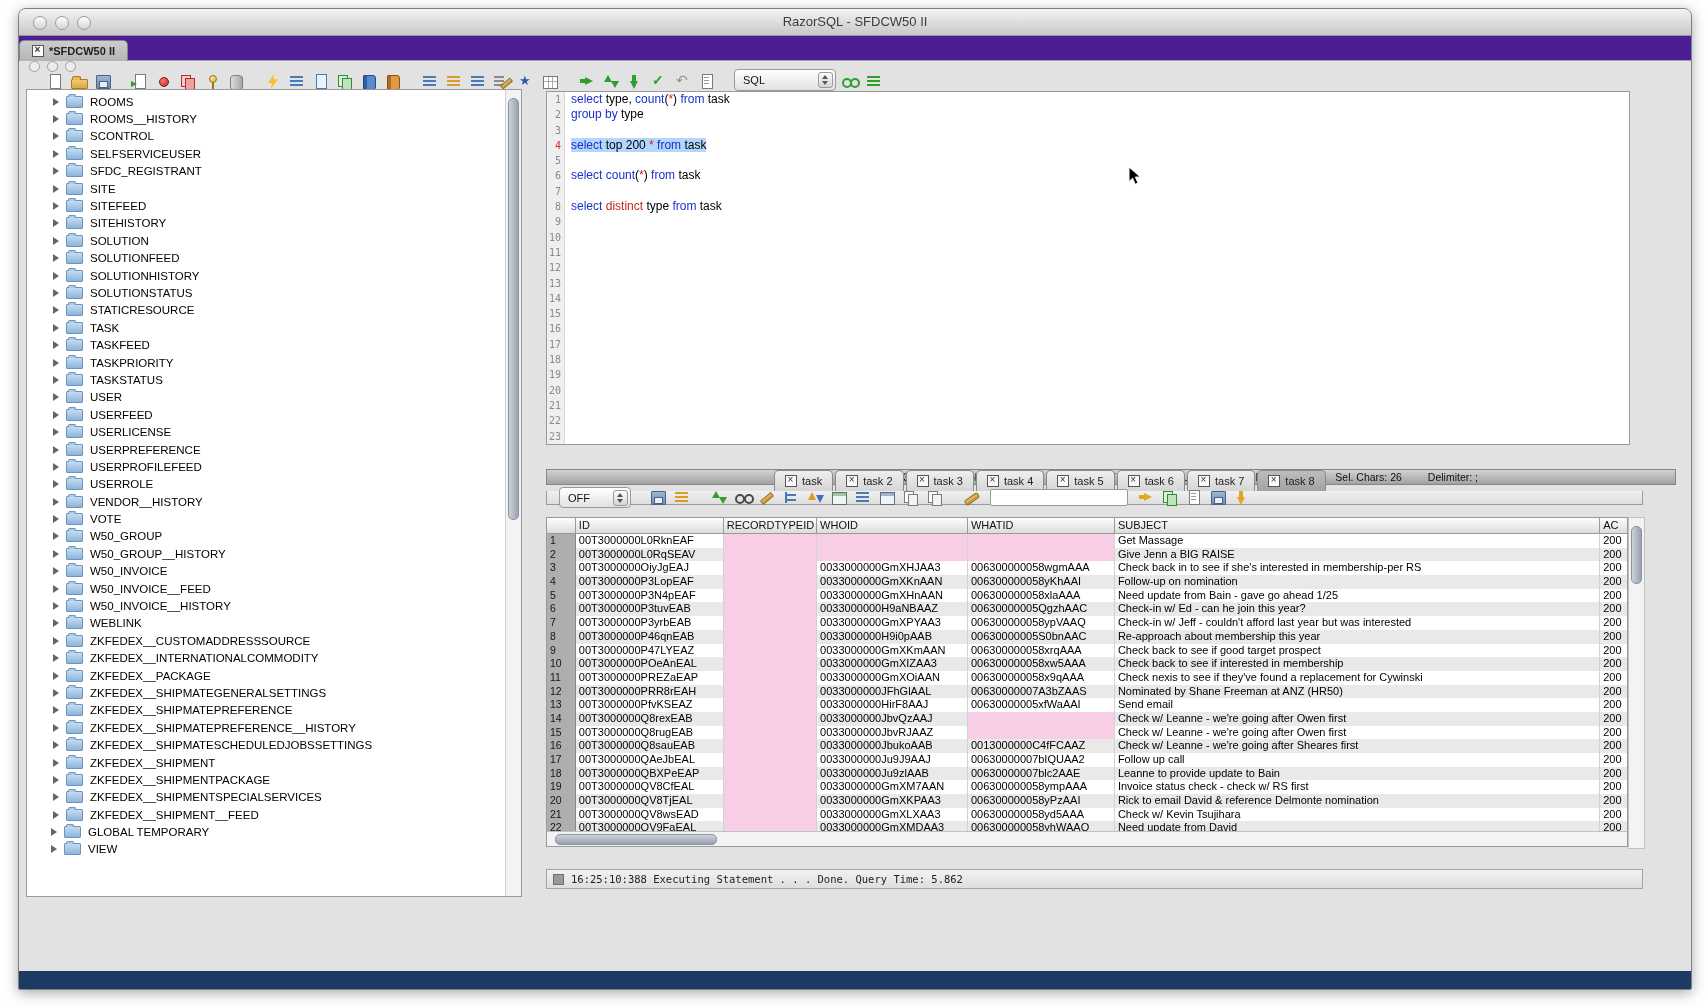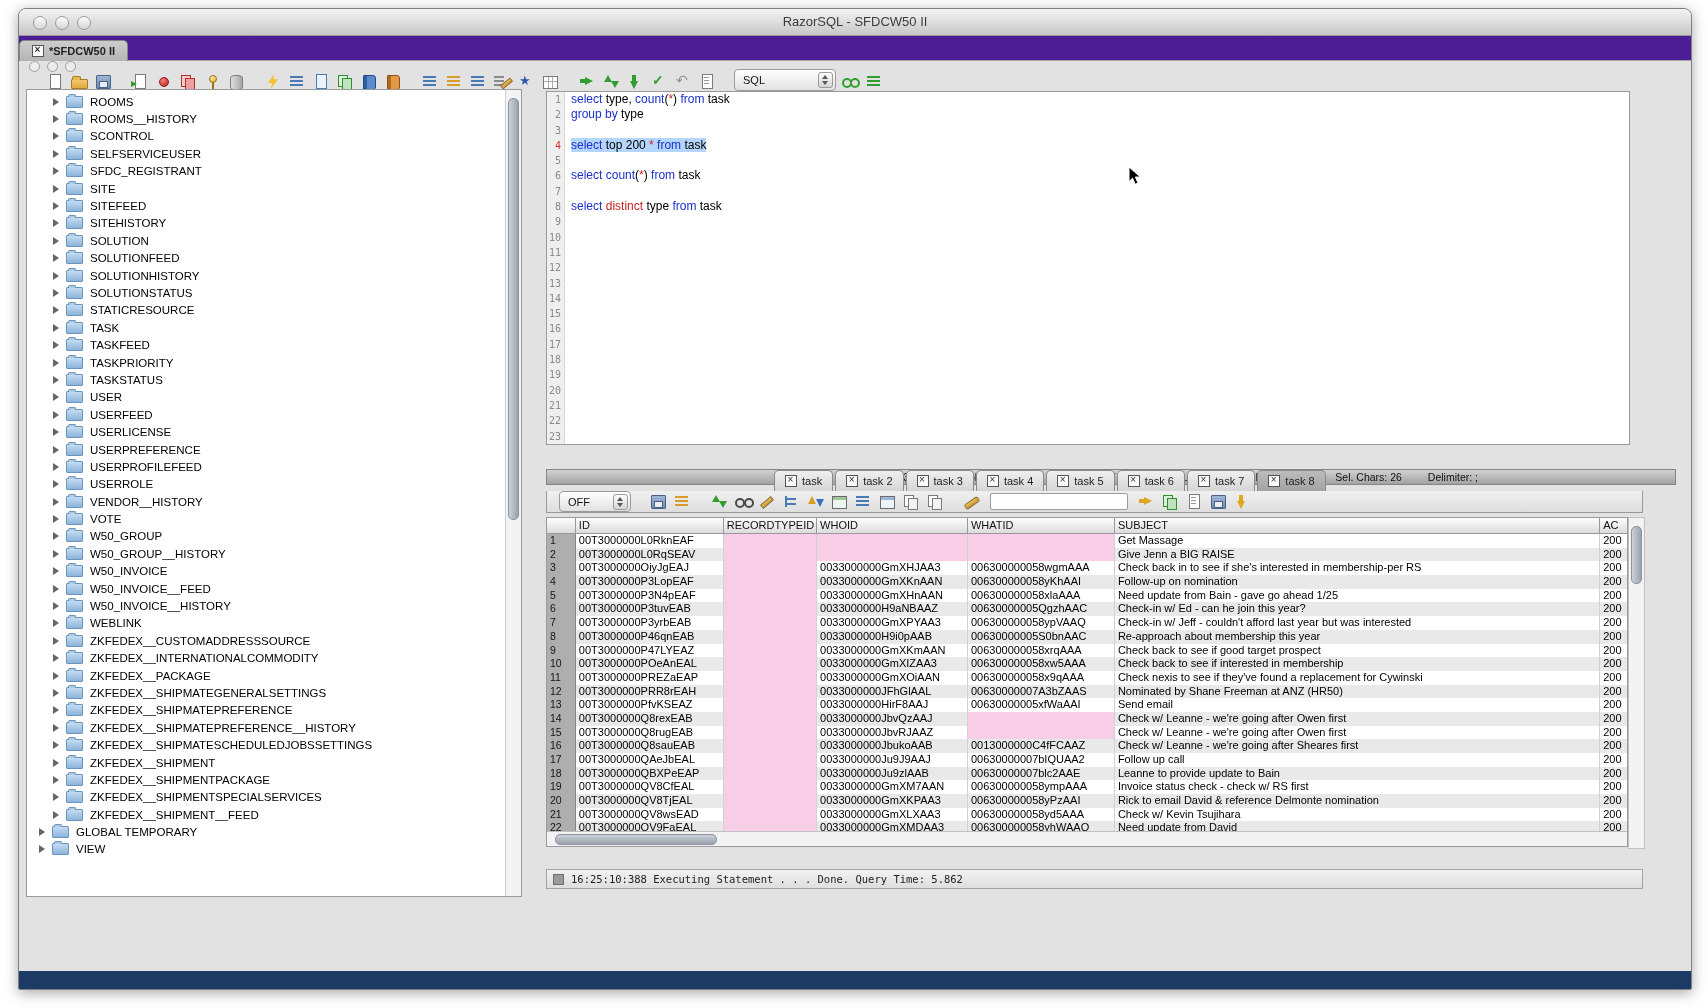--- a/index.html
+++ b/index.html
@@ -91,21 +91,21 @@
   .cstep{position:absolute;right:2px;top:2px;width:13px;height:14px;border:1px solid #9a9a9a;border-radius:3px;
          background:linear-gradient(#fdfdfd,#d4d4d4)}
   .cstep::before{content:"";position:absolute;left:3px;top:2px;border-left:3px solid transparent;border-right:3px solid transparent;border-bottom:4px solid #555}
   .cstep::after{content:"";position:absolute;left:3px;top:8px;border-left:3px solid transparent;border-right:3px solid transparent;border-top:4px solid #555}
 
   
   .sidebar{position:absolute;left:7px;top:80px;width:494px;height:806px;background:#fff;
            border:1px solid #9a9a9a;overflow:hidden}
   .treelist{position:absolute;left:0;top:3px;right:16px;bottom:0}
   .trow{display:flex;align-items:center;height:17.4px}
-  .trow.lv1{padding-left:26px}.trow.lv0{padding-left:12px}
+  .trow.lv1{padding-left:26px}.trow.lv0{padding-left:24px}
   .tri{width:0;height:0;border-top:4px solid transparent;border-bottom:4px solid transparent;
        border-left:6px solid #666;margin-right:7px;flex:0 0 auto}
   .fold{position:relative;width:15px;height:10px;background:linear-gradient(#c3dcf2,#8cb4da);
         border:1px solid #6d94bc;border-radius:1px;margin-right:7px;flex:0 0 auto}
   .fold::before{content:"";position:absolute;left:1px;top:-3px;width:6px;height:2px;background:#aecbe6;
         border:1px solid #6d94bc;border-bottom:none;border-radius:2px 2px 0 0}
   .tlabel{font-size:11.5px;color:#000;white-space:nowrap}
 
   
   .vsb{position:absolute;background:#f3f3f3;border:1px solid #c0c0c0}
@@ -139,21 +139,21 @@
   .rtabs{position:absolute;left:228px;bottom:0;display:flex}
   .rtab{height:20px;display:flex;align-items:center;padding:0 10px;margin-right:2px;
         background:linear-gradient(#efefef,#d5d5d5);border:1px solid #8a8a8a;border-bottom:none;
         border-radius:5px 5px 0 0;font-size:11px;color:#222}
   .rtab.sel{background:linear-gradient(#bdbdbd,#a2a2a2)}
   .xbox{position:relative;width:10px;height:10px;border:1px solid #555;background:#fafafa;
         margin-right:5px;flex:0 0 auto}
   .xbox::before{content:"×";position:absolute;left:1.5px;top:-2.5px;font-size:10px;color:#333}
 
   
-  .rtoolbar{position:absolute;left:527px;top:482px;width:1097px;height:22px;box-sizing:border-box;
+  .rtoolbar{position:absolute;left:527px;top:482px;width:1097px;height:14px;box-sizing:border-box;
             background:linear-gradient(#f0f0f0,#dedede);border:1px solid #9a9a9a;border-top:none;
             display:flex;align-items:center;gap:4px;padding-left:12px}
   .searchbox{width:130px;height:15px;border:1px solid #9a9a9a;border-radius:2px;font-size:11px;
              padding:0 3px;margin:0 4px;background:#fff}
 
   
   .rtable{position:absolute;left:527px;top:508px;width:1082px;height:330px;background:#fff;
           border:1px solid #9a9a9a;box-sizing:border-box;overflow:hidden}
   .thead{display:flex;height:15px;border-bottom:1px solid #9a9a9a}
   .hc{box-sizing:border-box;height:15px;line-height:14px;font-size:11px;color:#111;padding:0 3px;

